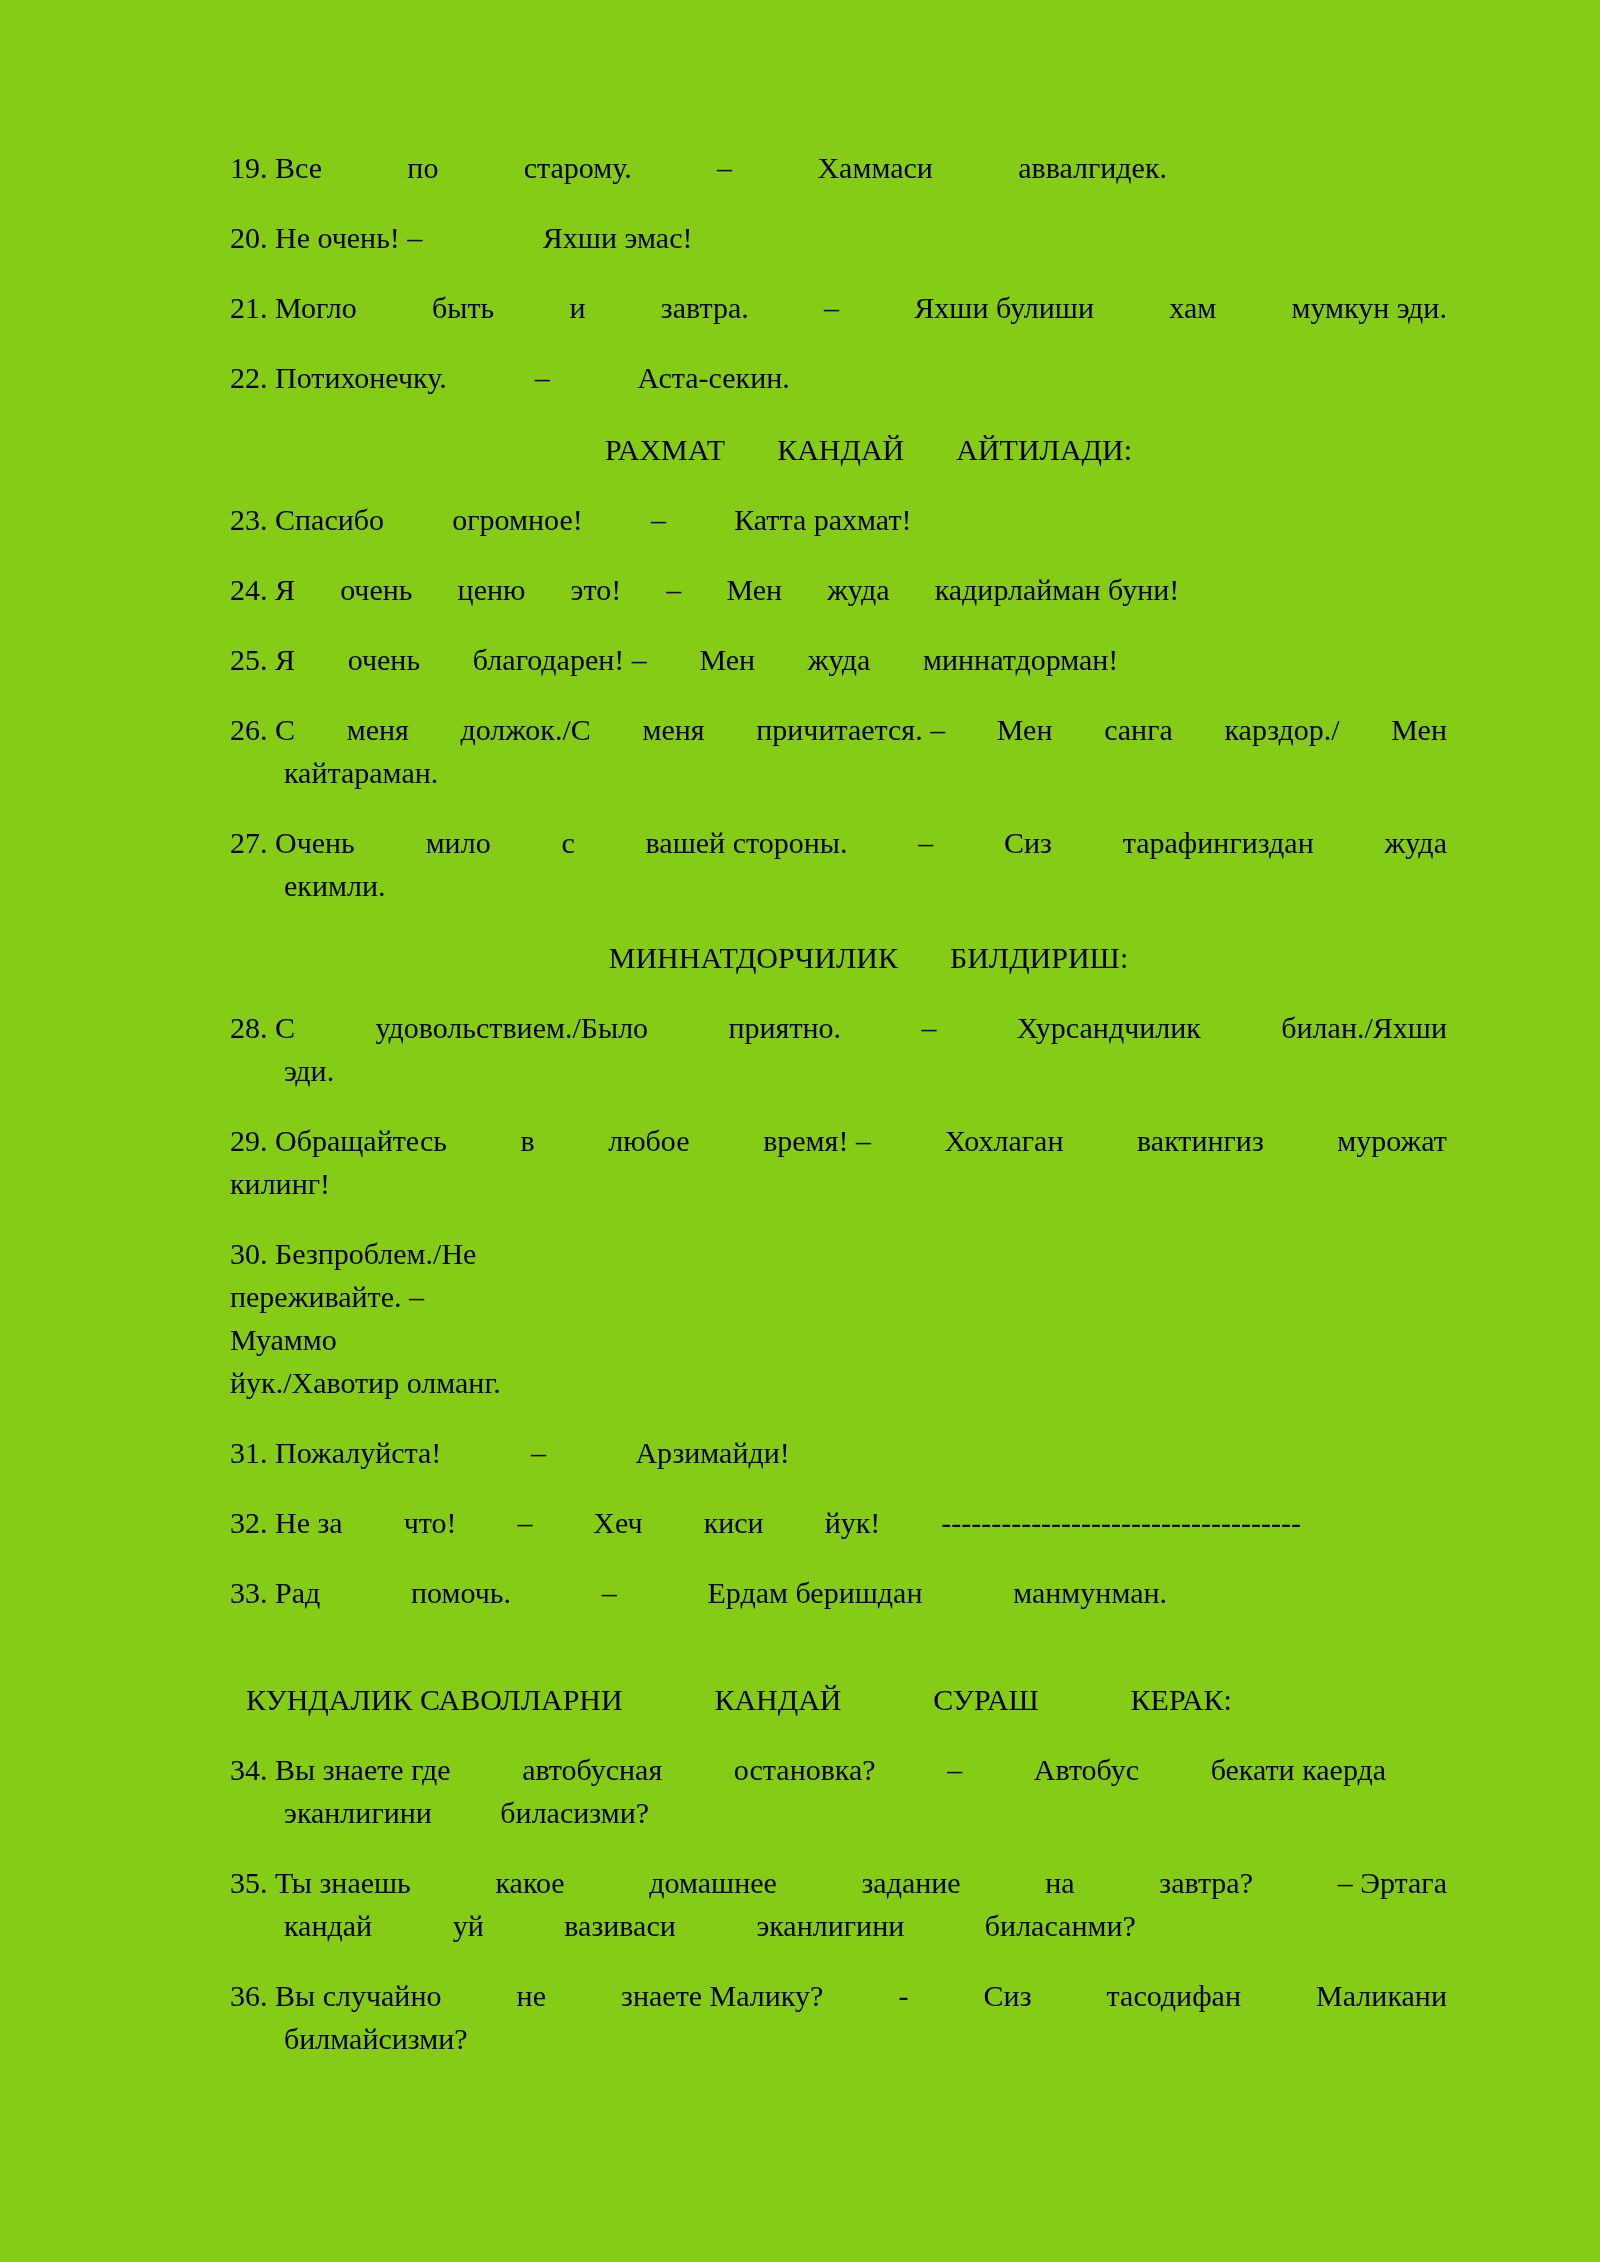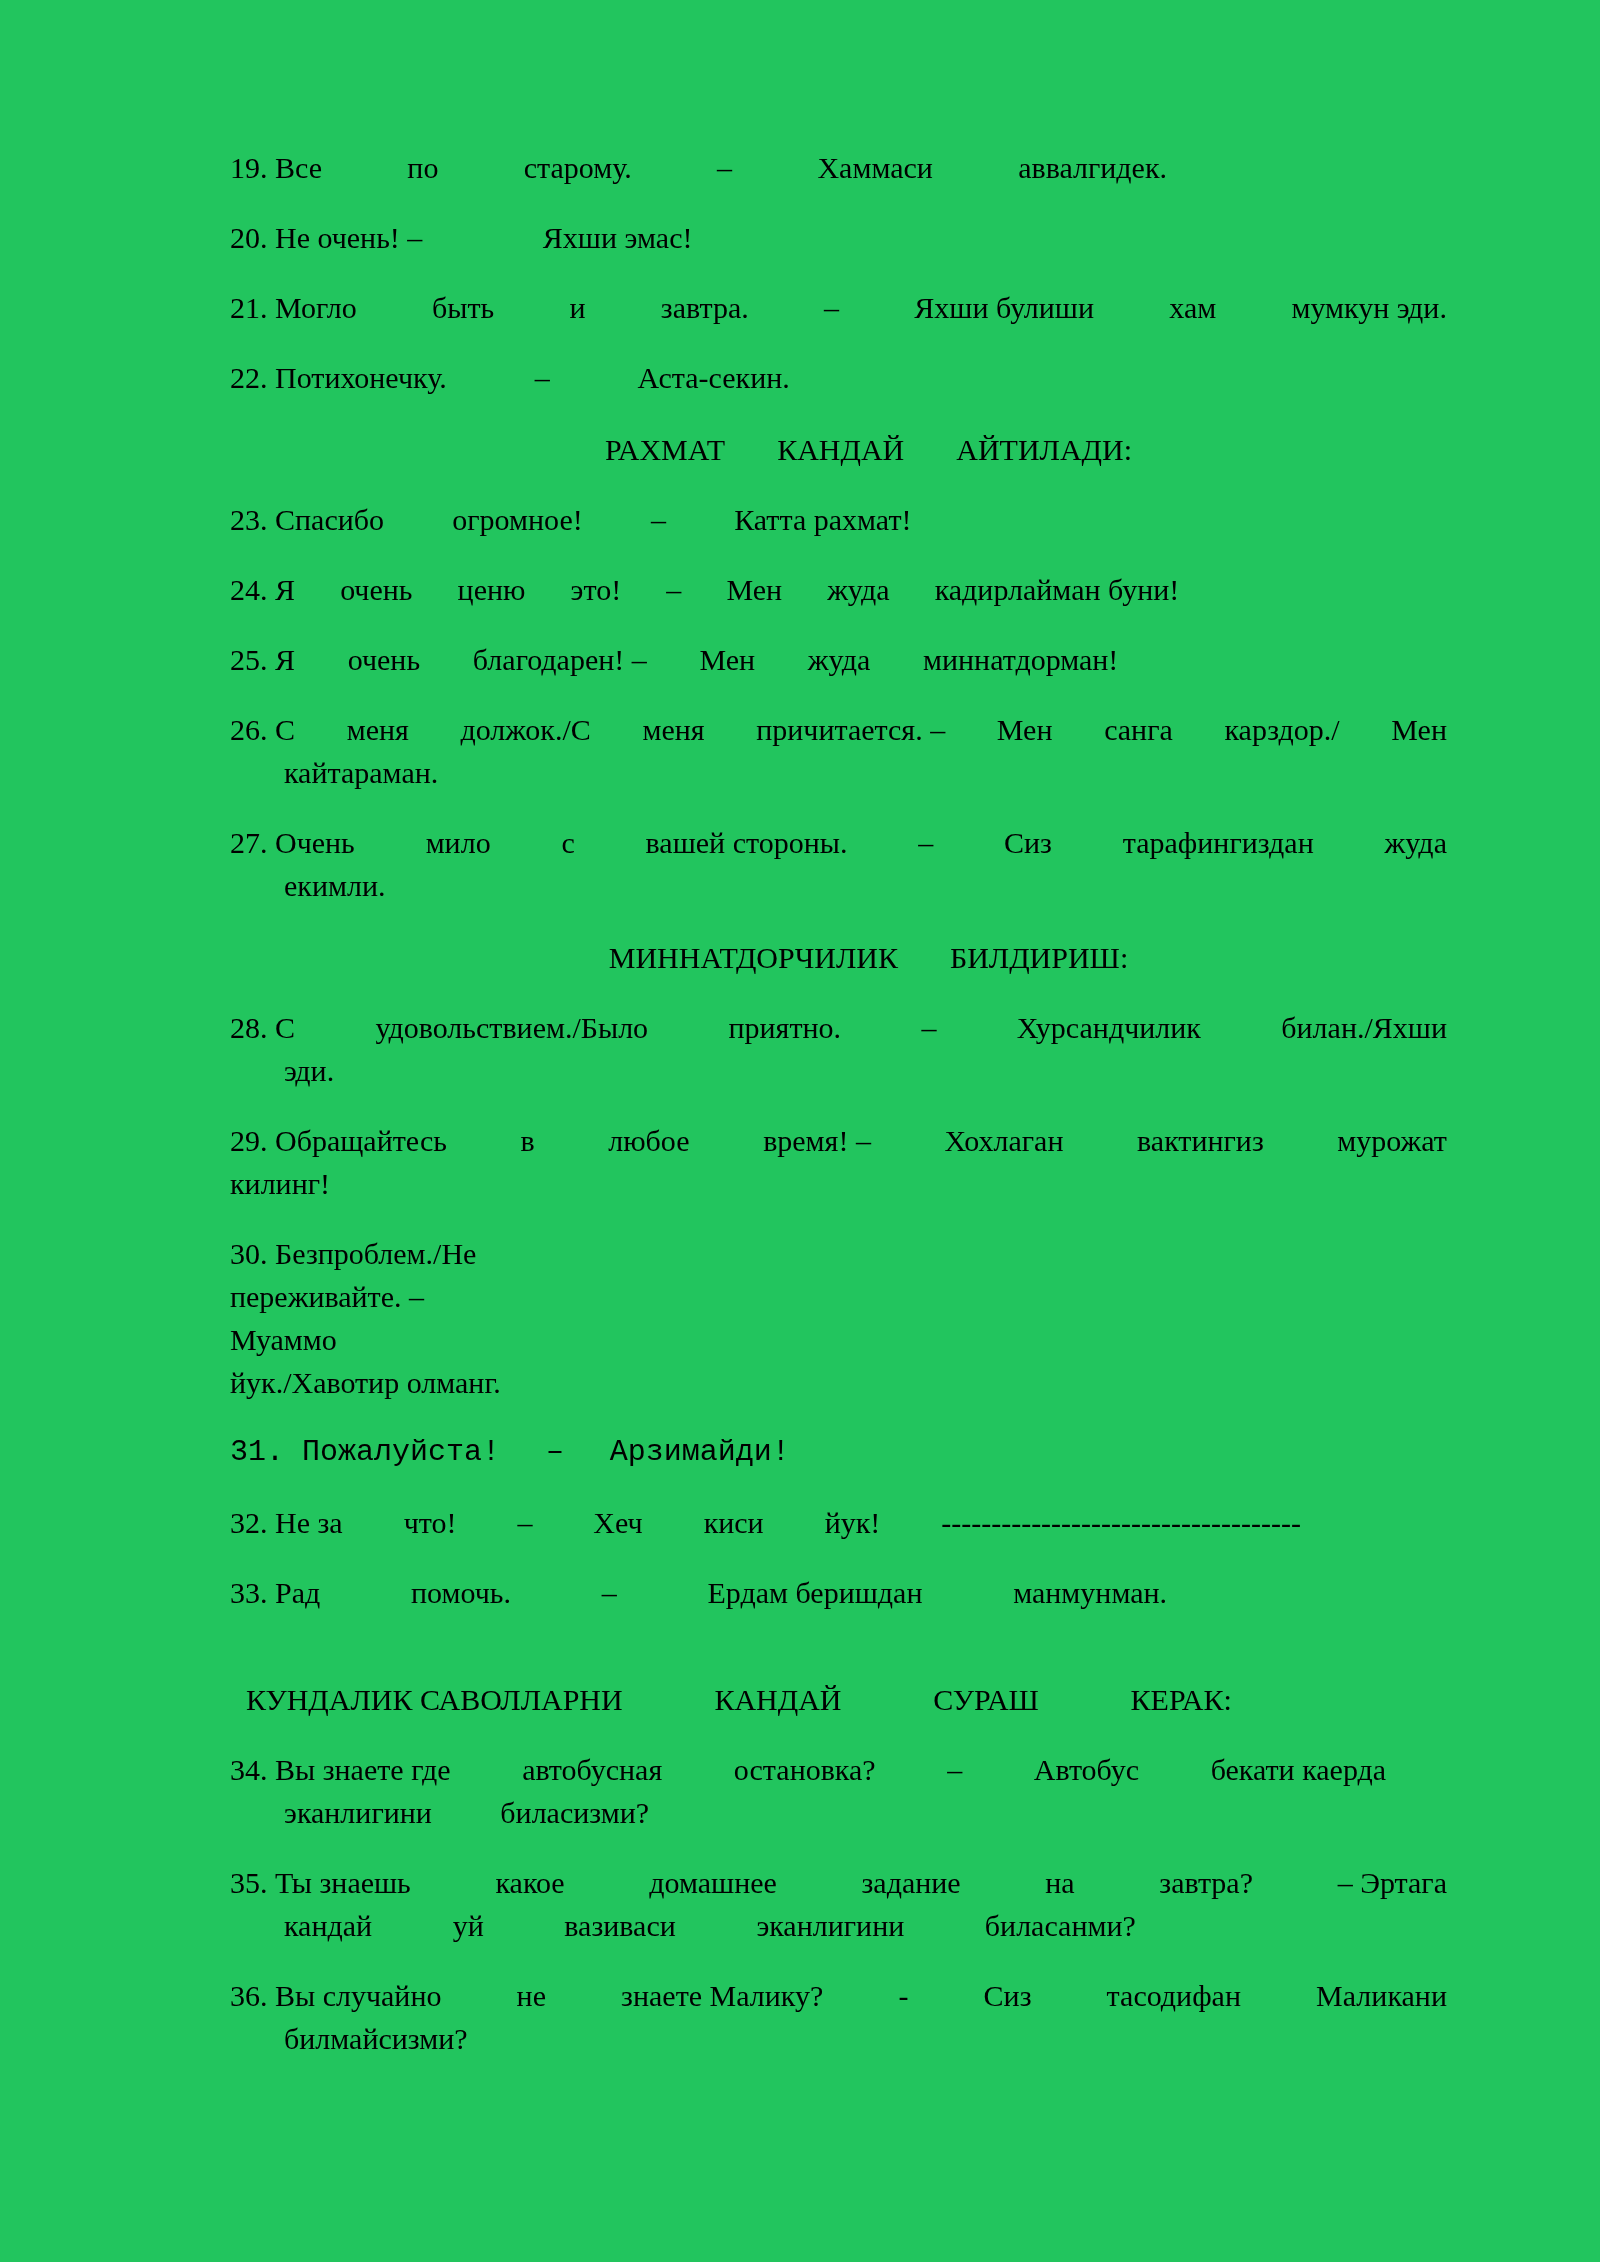--- a/index.html
+++ b/index.html
@@ -33,21 +33,21 @@
     margin-bottom: 27px;
     white-space: nowrap;
   }
   .heading.center { justify-content: center; gap: 52px; position: relative; left: 30px; margin-top: 29px; }
   .heading.left { justify-content: space-between; }
   .tok { display: inline-block; }
 </style>
 </head>
 <body>
 
-<div class="page" style="background: #22c55e; color: rgb(0, 0, 0);">
+<div class="page" style="background: #84cc16; color: rgb(0, 0, 0);">
     <div class="para">
       <div class="line" style="width: 77%;">
         <span class="tok">19. Все</span>
         <span class="tok">по</span>
         <span class="tok">старому.</span>
         <span class="tok">–</span>
         <span class="tok">Хаммаси</span>
         <span class="tok">аввалгидек.</span>
       </div>
     </div>
@@ -175,21 +175,21 @@
     </div>
     <div class="para">
       <div class="line" style="width: 88%; flex-direction: column;">
         <span class="tok">30. Безпроблем./Не</span>
         <span class="tok">переживайте. –</span>
         <span class="tok">Муаммо</span>
         <span class="tok">йук./Хавотир олманг.</span>
       </div>
     </div>
     <div class="para">
-      <div class="line" style="width: 46%; font-family: Liberation Mono, monospace;">
+      <div class="line" style="width: 46%;">
         <span class="tok">31. Пожалуйста!</span>
         <span class="tok">–</span>
         <span class="tok">Арзимайди!</span>
       </div>
     </div>
     <div class="para">
       <div class="line" style="width: 88%;">
         <span class="tok">32. Не за</span>
         <span class="tok">что!</span>
         <span class="tok">–</span>

